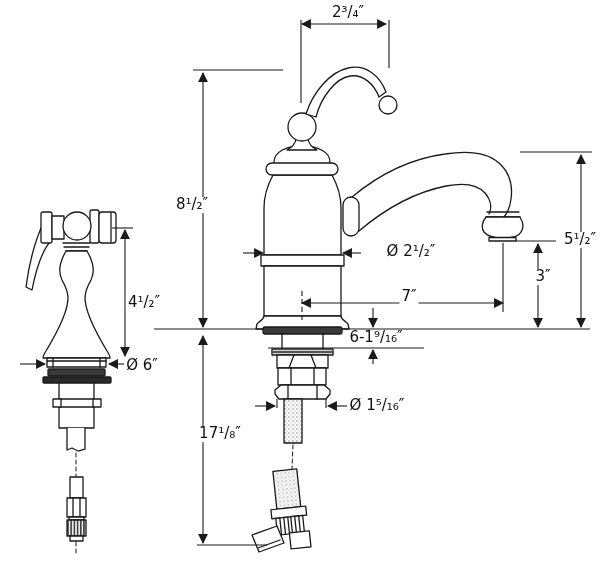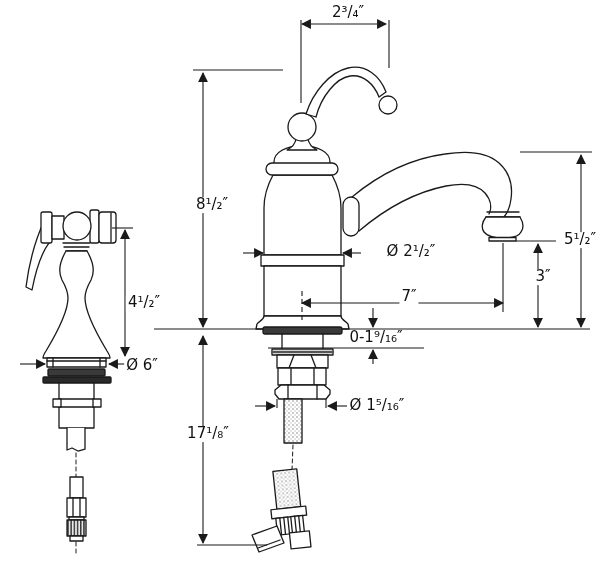--- a/index.html
+++ b/index.html
@@ -171,24 +171,24 @@
       <line x1="373" y1="364" x2="373" y2="350" marker-end="url(#arr)"></line>
 
       <line x1="277" y1="399" x2="277" y2="408"></line>
       <line x1="326" y1="399" x2="326" y2="408"></line>
       <line x1="255" y1="406" x2="275" y2="406" marker-end="url(#arr)"></line>
       <line x1="347" y1="406" x2="328" y2="406" marker-end="url(#arr)"></line>
     </g>
   </svg>
 
   <div class="dim-label" style="left:348px;top:13px">2³/₄″</div>
-  <div class="dim-label" style="left:212px;top:205px">8¹/₂″</div>
+  <div class="dim-label" style="left:192px;top:205px">8¹/₂″</div>
   <div class="dim-label" style="left:144px;top:303px">4¹/₂″</div>
   <div class="dim-label" style="left:142px;top:366px">Ø 6″</div>
   <div class="dim-label" style="left:411px;top:252px">Ø 2¹/₂″</div>
   <div class="dim-label" style="left:409px;top:297px">7″</div>
   <div class="dim-label" style="left:543px;top:277px">3″</div>
   <div class="dim-label" style="left:580px;top:240px">5¹/₂″</div>
-  <div class="dim-label" style="left:376px;top:338px">0-1⁹/₁₆″</div>
+  <div class="dim-label" style="left:376px;top:338px">6-1⁹/₁₆″</div>
   <div class="dim-label" style="left:377px;top:406px">Ø 1⁵/₁₆″</div>
-  <div class="dim-label" style="left:208px;top:434px">17¹/₈″</div>
+  <div class="dim-label" style="left:220px;top:434px">17¹/₈″</div>
 
 </div>
 
 </body></html>

